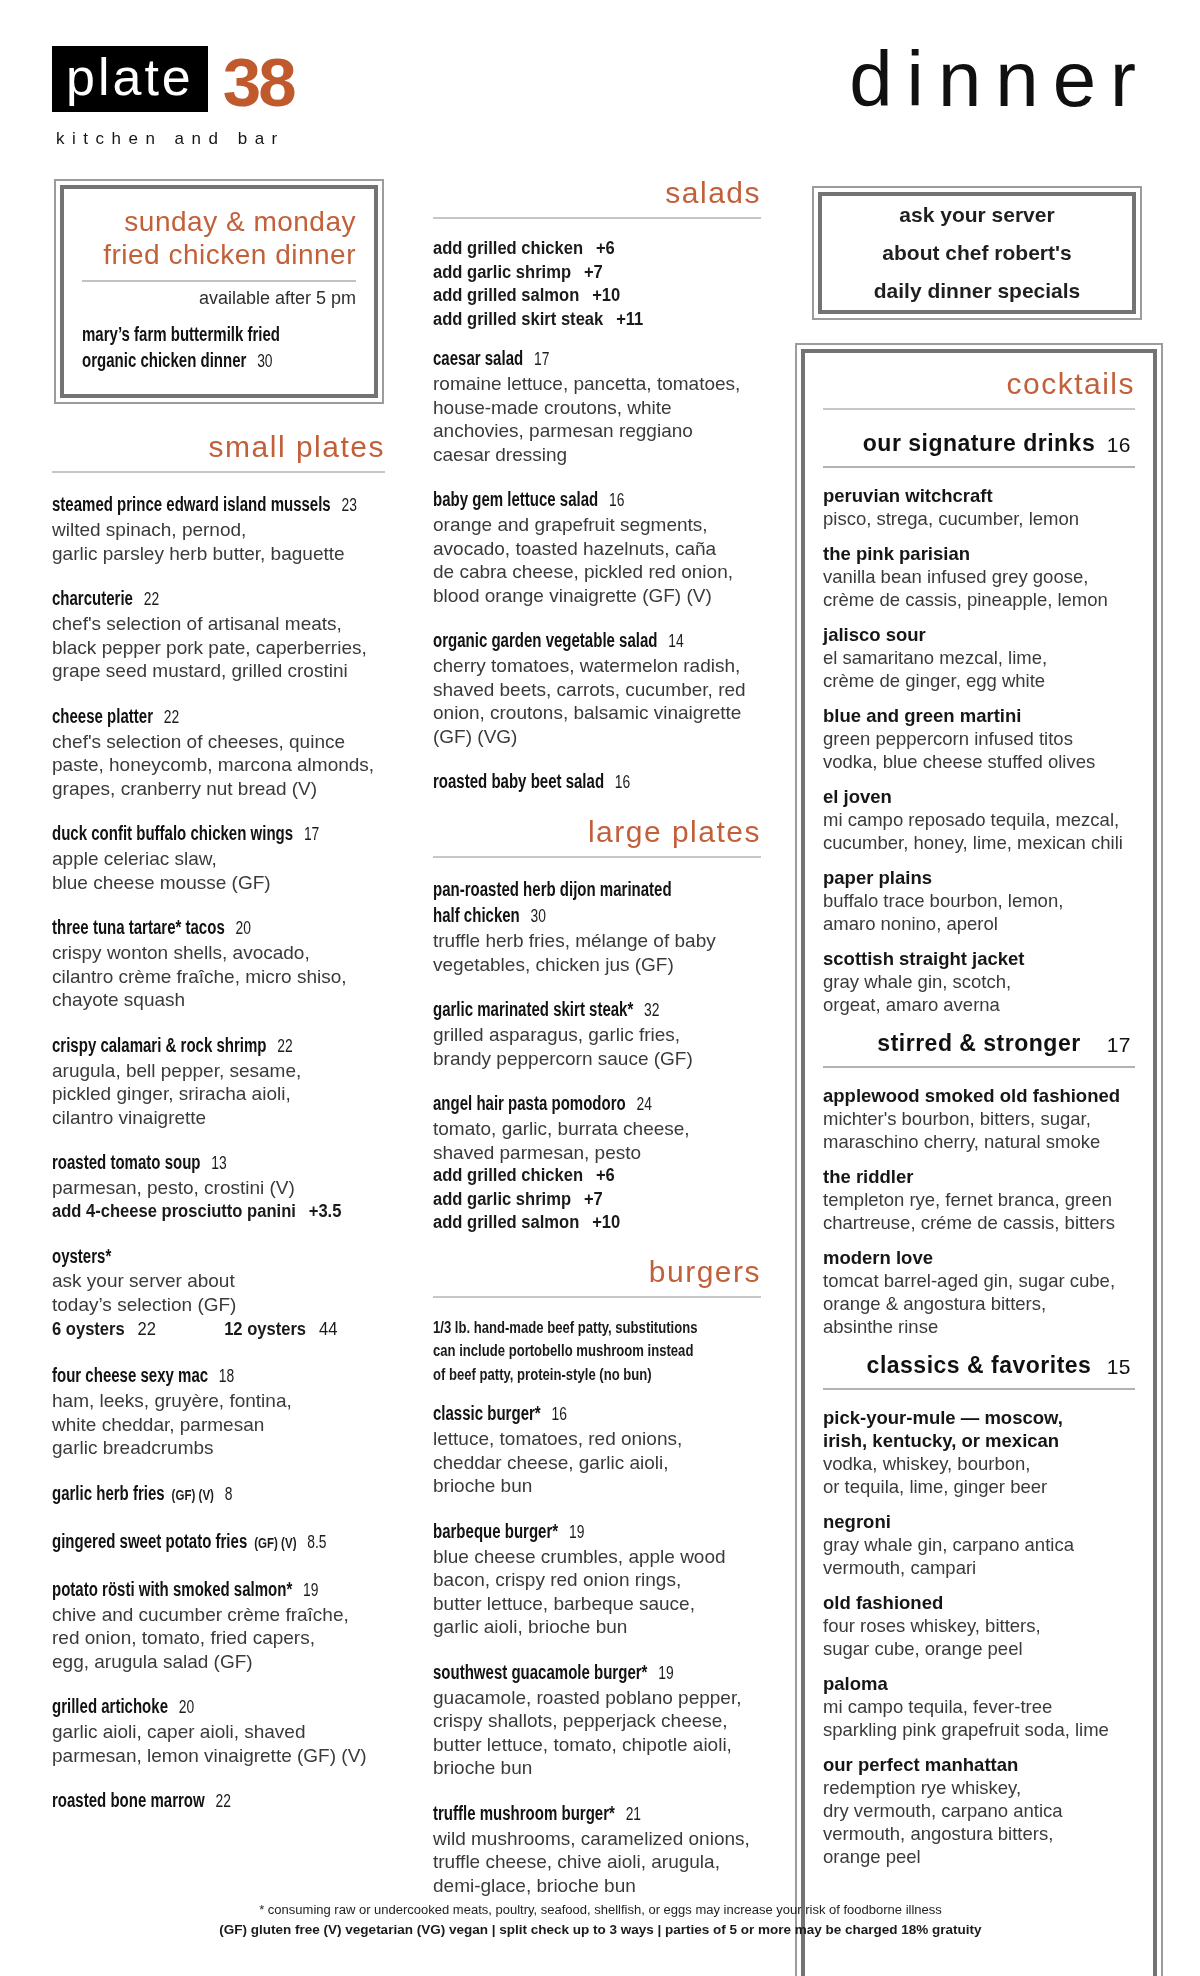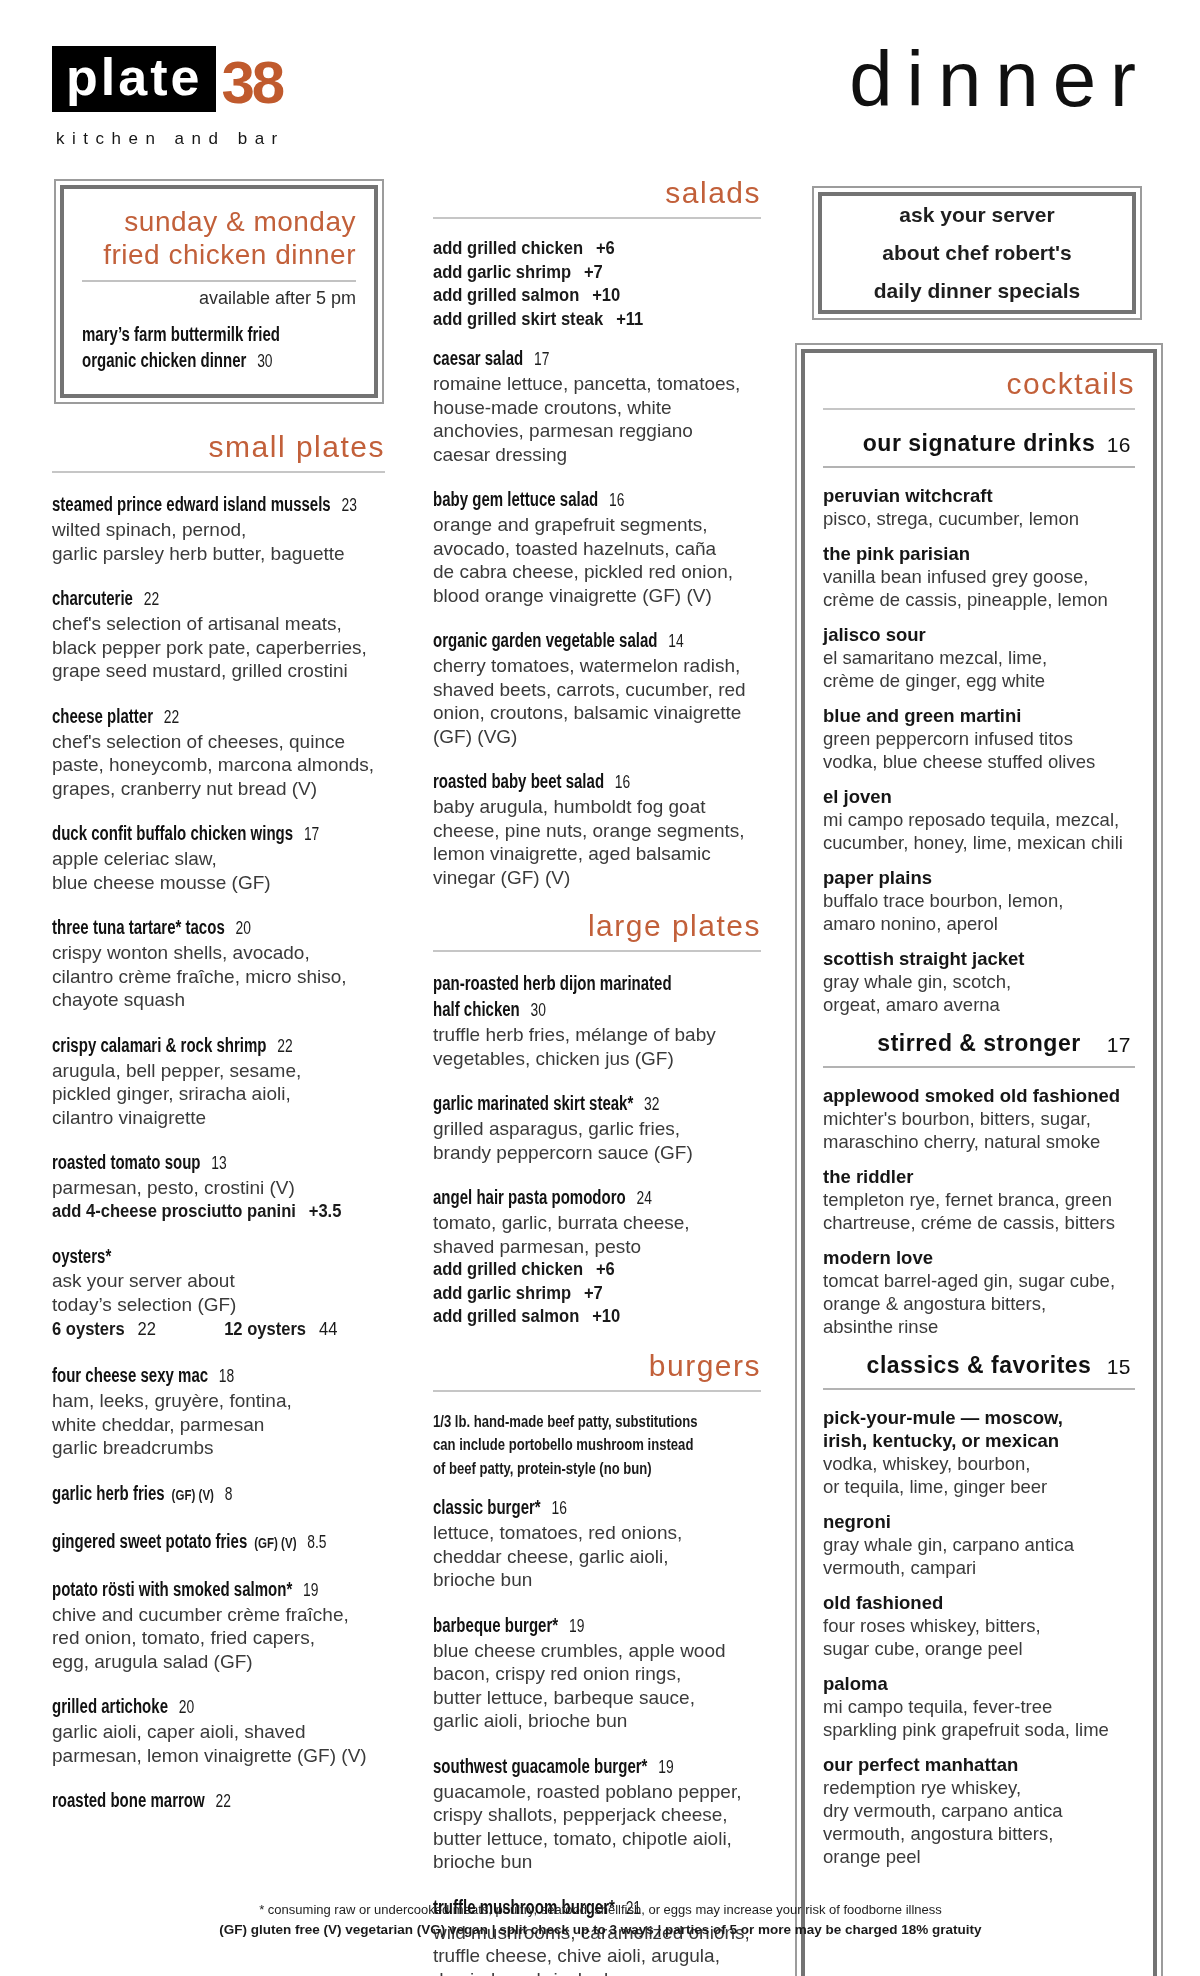--- a/index.html
+++ b/index.html
@@ -5,22 +5,22 @@
   *{box-sizing:border-box;margin:0;padding:0}
   html,body{background:#fff}
   body{width:1200px;height:1976px;position:relative;font-family:"Liberation Sans","DejaVu Sans",sans-serif;color:#333;overflow:hidden}
 
   .col{position:absolute}
   #col-left{left:52px;top:46px;width:333px}
   #col-mid{left:433px;top:176px;width:328px}
 
   
   .logo-row{display:flex;align-items:flex-start}
-  .logo-box{background:#000;color:#fff;font-weight:700;font-size:52px;line-height:58px;letter-spacing:3px;padding:2px 14px 6px}
-  .logo-38{color:#c05a2d;font-weight:700;font-size:60px;line-height:74px;margin-left:5px;letter-spacing:-3px}
+  .logo-box{background:#000;color:#fff;font-weight:400;font-size:52px;line-height:58px;letter-spacing:3px;padding:2px 14px 6px}
+  .logo-38{color:#c05a2d;font-weight:700;font-size:69px;line-height:74px;margin-left:15px;letter-spacing:-3px}
   .logo-tag{font-size:17px;letter-spacing:7.5px;color:#161616;margin-top:9px;margin-left:4px}
 
   
   .dinner{position:absolute;top:34px;right:50px;font-size:78px;letter-spacing:14px;color:#101010;font-weight:400}
 
   
   .dbox{border:2px solid #9c9c9c;padding:4px}
   .dbox-in{border:4px solid #737373;height:100%}
 
   
@@ -202,24 +202,20 @@
       </div>
     <div class="it">
         <div class="hd"><span class="nm">organic garden vegetable salad</span><span class="pr">14</span></div>
         <div class="ds">cherry tomatoes, watermelon radish,
 shaved beets, carrots, cucumber, red
 onion, croutons, balsamic vinaigrette
 (GF) (VG)</div>
       </div>
     <div class="it">
         <div class="hd"><span class="nm">roasted baby beet salad</span><span class="pr">16</span></div>
-        <div class="ds">baby arugula, humboldt fog goat
-cheese, pine nuts, orange segments,
-lemon vinaigrette, aged balsamic
-vinegar (GF) (V)</div>
       </div>
 
     <h2 class="sec-h mt8">large plates</h2>
     <div class="sec-div"></div>
 
     <div class="it">
         <div class="hd"><span class="nm">pan-roasted herb dijon marinated
 half chicken</span><span class="pr">30</span></div>
         <div class="ds">truffle herb fries, mélange of baby
 vegetables, chicken jus (GF)</div>

